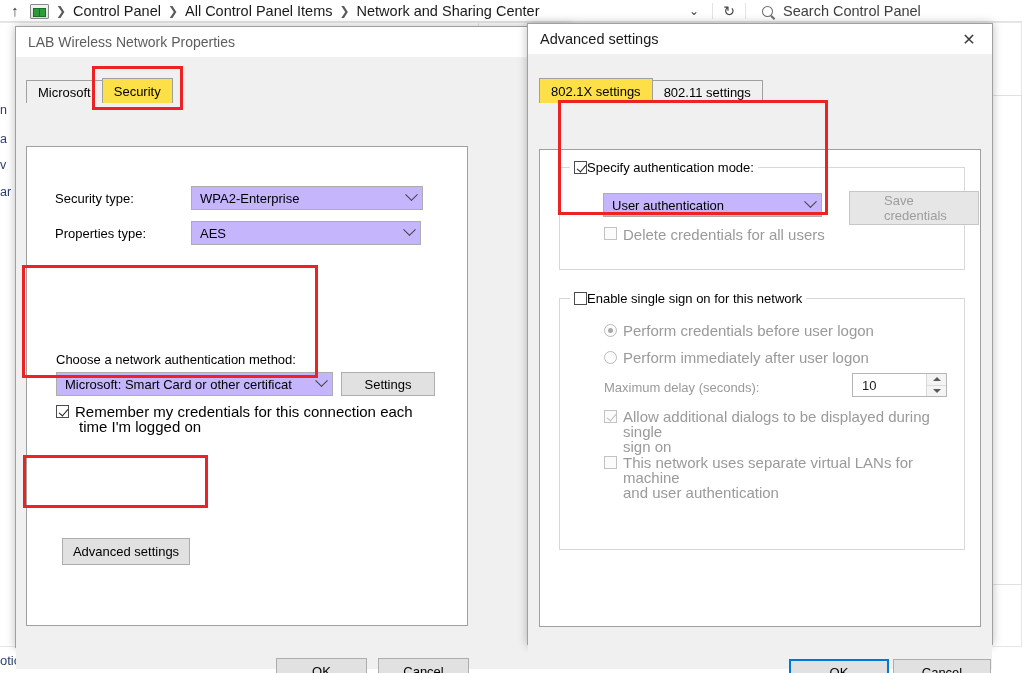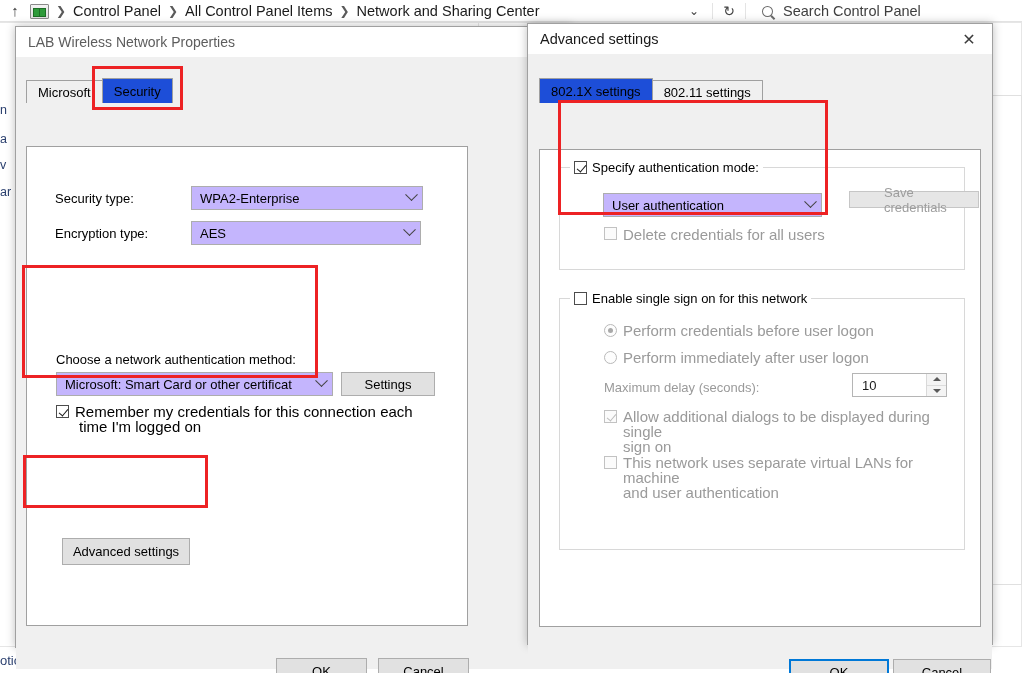--- a/index.html
+++ b/index.html
@@ -91,21 +91,21 @@
   .tabstrip {
     position: relative; height: 25px; display: flex; align-items: flex-end;
     padding-left: 10px; gap: 0px;
   }
   .tab {
     height: 23px; padding: 0 11px; font-size: 13px; color:#000;
     background: #f0f0f0; border:1px solid #a0a0a0; border-bottom: none;
     display:flex; align-items:center; position: relative; top:1px;
     border-radius: 1px 1px 0 0;
   }
-  .tab.active { background:#1d4ed8; height:25px; z-index:3; top:1px; }
+  .tab.active { background:#fde047; height:25px; z-index:3; top:1px; }
   .tab + .tab { margin-left: -1px; }
 
   .tabpage {
     background:#ffffff; border:1px solid #a0a0a0; position:relative;
   }
 
   
   .lbl { font-size: 13px; color:#000; }
   .lbl.dis { color:#9a9a9a; }
 
@@ -149,21 +149,21 @@
 
   .cbrow { display:flex; align-items:flex-start; gap:6px; }
   .cbrow .cbtxt { font-size:15px; line-height:15px; }
 
   
   .group {
     position:absolute; border:1px solid #d8d8d8; background:#ffffff;
   }
   .group-cap {
     position:absolute; top:-8px; left:10px; background:#ffffff;
-    padding:0 4px; display:flex; align-items:center; gap:5px; font-size:13px;
+    padding:0 4px; display:flex; align-items:center; font-size:13px;
   }
 
   
   .spin {
     display:flex; background:#fff; border:1px solid #b5b5b5; height:24px;
   }
   .spin .sval { flex:1; display:flex; align-items:center; padding-left:9px;
                 font-size:13px; color:#1a1a1a; }
   .spin .sbtns { width:20px; display:flex; flex-direction:column;
                  border-left:1px solid #d9d9d9; }
@@ -239,21 +239,21 @@
       </div>
 
       <div class="tabpage" style="position:absolute; left:10px; top:69px; width:442px; height:480px;">
 
         <div style="position:absolute; left:28px; top:44px;" class="lbl">Security type:</div>
         <div class="combo" style="position:absolute; left:164px; top:39px; width:232px;">
           <span class="cval">WPA2-Enterprise</span>
           <span class="carrow"><i class="chev"></i></span>
         </div>
 
-        <div style="position:absolute; left:28px; top:79px;" class="lbl">Encryption type:</div>
+        <div style="position:absolute; left:28px; top:79px;" class="lbl">Properties type:</div>
         <div class="combo" style="position:absolute; left:164px; top:74px; width:230px;">
           <span class="cval">AES</span>
           <span class="carrow"><i class="chev"></i></span>
         </div>
 
         <div style="position:absolute; left:29px; top:205px;" class="lbl">Choose a network authentication method:</div>
         <div class="combo" style="position:absolute; left:29px; top:225px; width:277px;">
           <span class="cval">Microsoft: Smart Card or other certificat</span>
           <span class="carrow"><i class="chev"></i></span>
         </div>
@@ -305,21 +305,21 @@
           <div class="group-cap">
             <span class="cb checked"></span>
             <span>Specify authentication mode:</span>
           </div>
 
           <div class="combo" style="position:absolute; left:43px; top:25px; width:219px;">
             <span class="cval">User authentication</span>
             <span class="carrow"><i class="chev"></i></span>
           </div>
 
-          <div class="btn dis" style="position:absolute; left:289px; top:23px; width:130px; height:17px;padding-left:34px;">
+          <div class="btn dis" style="position:absolute; left:289px; top:23px; width:130px; height:34px;padding-left:34px;">
             <span>Save credentials</span>
           </div>
 
           <div class="cbrow" style="position:absolute; left:44px; top:59px;">
             <span class="cb dis"></span>
             <span class="cbtxt lbl dis">Delete credentials for all users</span>
           </div>
         </div>
 
         <div class="group" style="left:19px; top:148px; width:406px; height:252px;">

